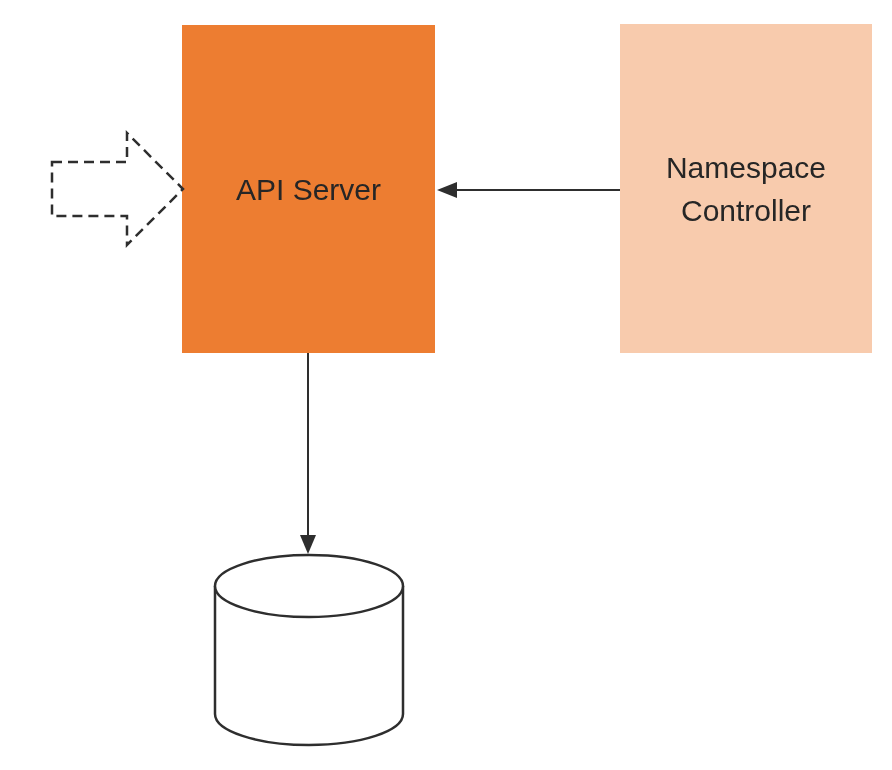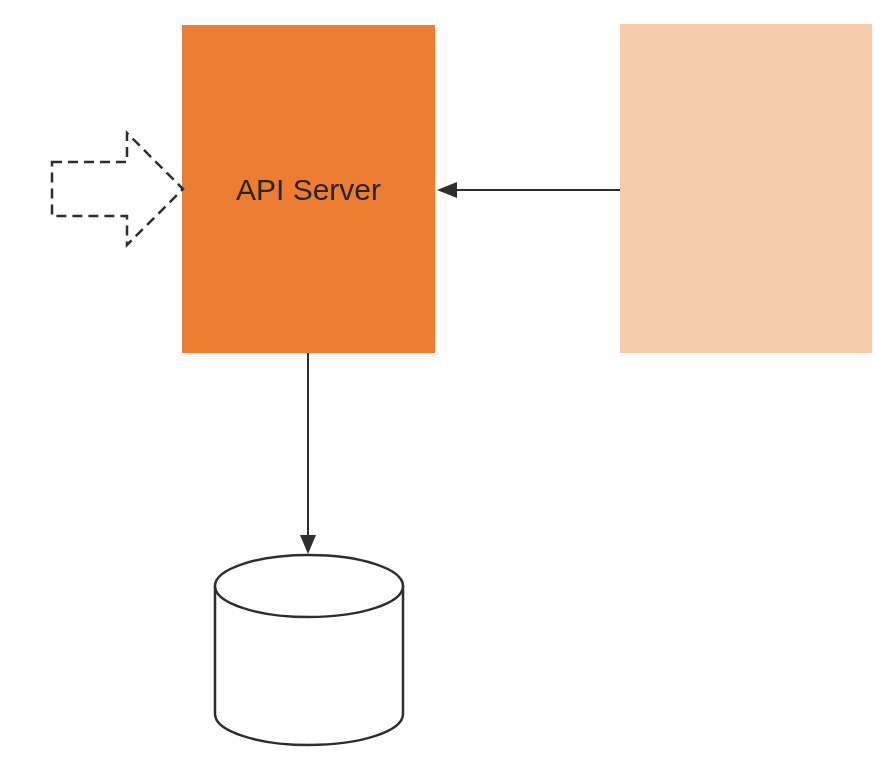--- a/index.html
+++ b/index.html
@@ -98,15 +98,16 @@
     <g>
       <line class="solid-stroke" x1="308" y1="353" x2="308" y2="538" stroke-width="2"></line>
       <polygon class="arrow-fill" points="308,554 300,535 316,535"></polygon>
     </g>
 
     <path class="dashed-arrow" d="M 52 162 L 127 162 L 127 133 L 183 189 L 127 245 L 127 216 L 52 216 Z"></path>
   </svg>
 
   <div class="node-label api-label">API Server</div>
 
+  <div class="node-label ns-label">Namespace Controller</div>
 
 
 </div>
 
 </body></html>

